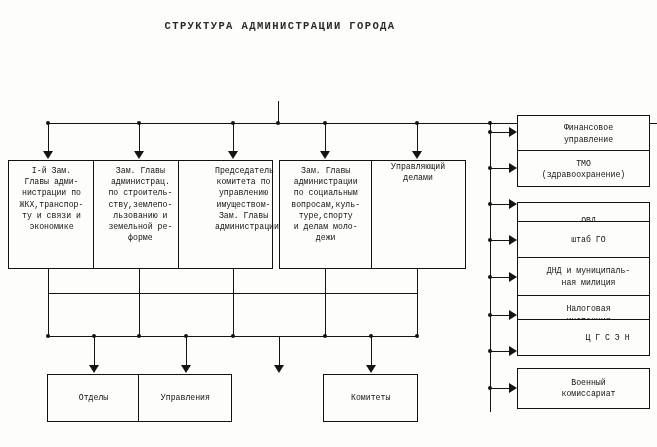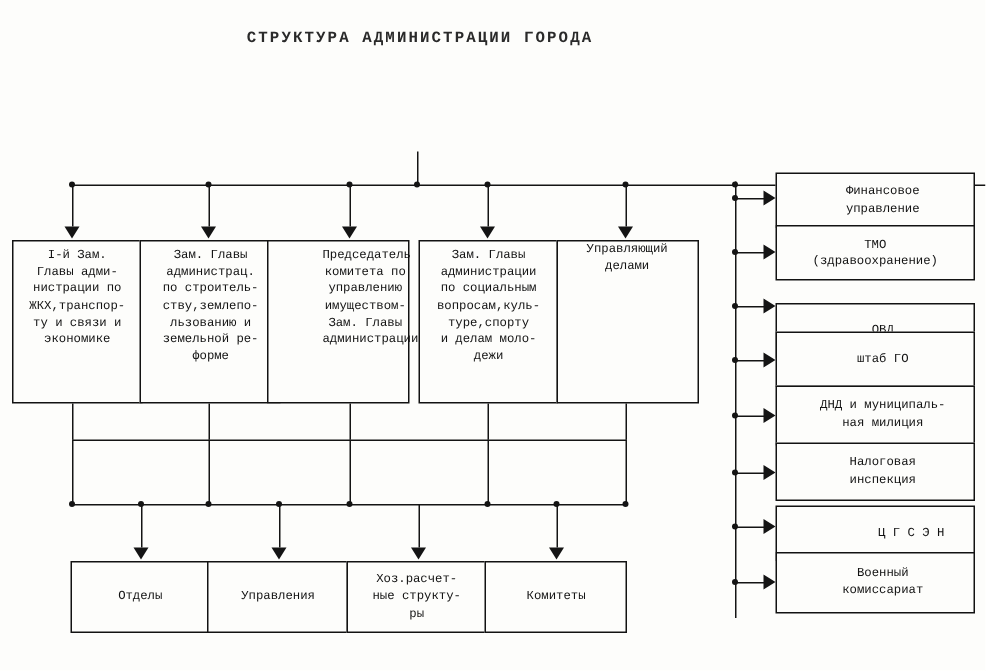--- a/index.html
+++ b/index.html
@@ -239,25 +239,20 @@
   <div class="arrow-d" style="left:274px; top:365px;"></div>
   <div class="vline" style="left:371px; top:336px; height:29px;"></div>
   <div class="arrow-d" style="left:366px; top:365px;"></div>
 
   <div class="box bot" style="left:47px; width:93px;">
     <span class="txt">Отделы</span>
   </div>
   <div class="box bot" style="left:138.4px; width:94px;">
     <span class="txt">Управления</span>
   </div>
-  <div class="box bot" style="left:230.8px; width:94px;">
-    <span class="txt">Хоз.расчет-
-ные структу-
-ры</span>
-  </div>
   <div class="box bot" style="left:323.2px; width:95px;">
     <span class="txt">Комитеты</span>
   </div>
 
   <div class="vline" style="left:490px; top:121px; height:291px;"></div>
 
   <div class="box rt" style="top:115px; height:37px;">
     <span class="txt">Финансовое
 управление</span>
   </div>
@@ -272,21 +267,21 @@
     <span class="txt">штаб ГО</span>
   </div>
   <div class="box rt" style="top:256.6px; height:40px;">
     <span class="txt">ДНД и муниципаль-
 ная милиция</span>
   </div>
   <div class="box rt" style="top:295px; height:39px;">
     <span class="txt">Налоговая
 инспекция</span>
   </div>
-  <div class="box rt ctr" style="top:337px; height:37px;padding-left:48px;">
+  <div class="box rt ctr" style="top:319px; height:37px;padding-left:48px;">
     <span class="txt">Ц Г С Э Н</span>
   </div>
   <div class="box rt" style="top:367.8px; height:41px;">
     <span class="txt">Военный
 комиссариат</span>
   </div>
 
   <div class="dot" style="left:487.7px; top:129.7px;"></div>
   <div class="hline thin" style="left:490px; top:132px; width:20px;"></div>
   <div class="arrow-r" style="left:509px; top:127px;"></div>

